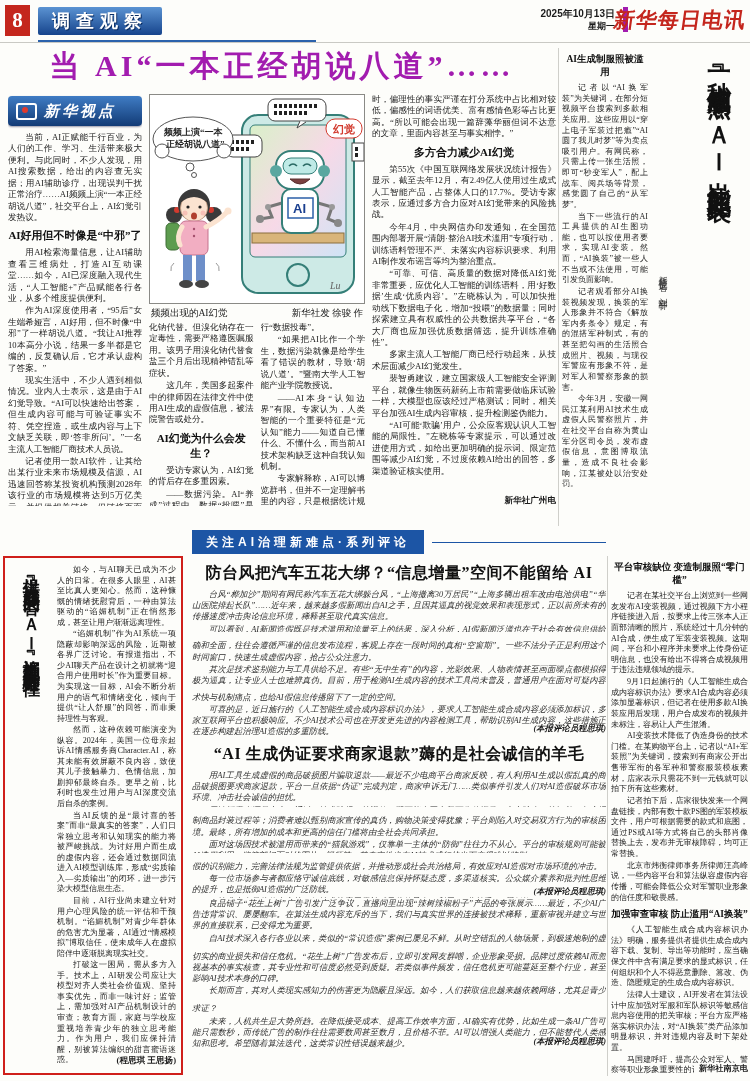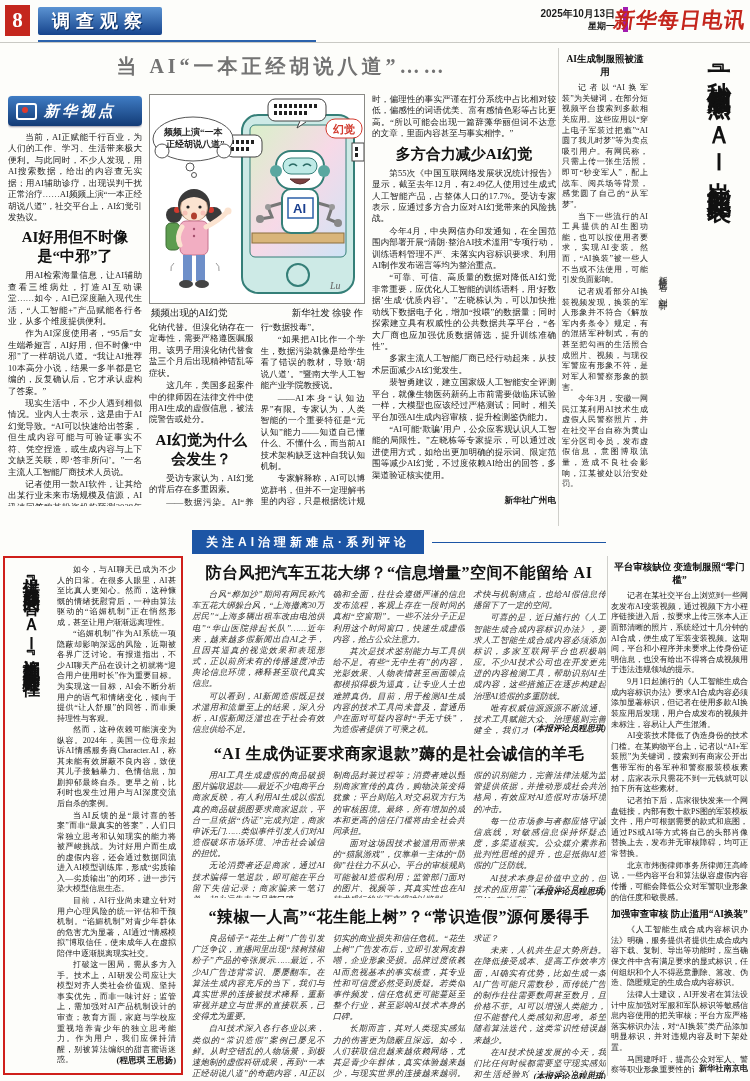--- a/index.html
+++ b/index.html
@@ -15,34 +15,34 @@
   .sectionbar{position:absolute;left:38px;top:40px;width:278px;height:3px;background:#2b62ac;}
   .hairline{position:absolute;left:0;top:42px;width:750px;height:1px;background:#c9c9c4;}
   .dateblock{position:absolute;right:122px;top:7px;text-align:right;font-family:"Liberation Sans",sans-serif;
              border-right:5px solid #a21caf;padding-right:8px;}
   .dateblock .d1{font:bold 10px/13px "Liberation Sans",sans-serif;}
   .dateblock .d2{font:bold 9px/12px "Liberation Sans",sans-serif;}
   .masthead{position:absolute;right:4px;top:5px;color:#c4261d;font:900 21px/30px "Liberation Serif",serif;
             transform:skewX(-8deg);letter-spacing:1px;}
   
   .main{position:absolute;left:8px;top:46px;width:548px;height:482px;}
-  .m-head{text-align:center;font-weight:900;font-size:20px;line-height:40px;letter-spacing:4px;color:#737373;}
+  .m-head{text-align:center;font-weight:900;font-size:30px;line-height:40px;letter-spacing:4px;color:#a21caf;}
   .m-byline{text-align:center;font-size:10px;line-height:14px;margin-top:4px;color:#222;}
   .m-cols{display:flex;gap:7px;margin-top:8px;height:412px;}
   .colA{width:134px;overflow:hidden;}
   .mid{width:216px;display:flex;flex-direction:column;}
   .colD{flex:1;overflow:hidden;position:relative;}
   .vplogo{height:30px;border-radius:4px;background:linear-gradient(#3f7cc4,#123b76);display:flex;
           align-items:center;padding:0 8px;margin:2px 0 6px 0;box-shadow:0 1px 2px #99a;}
   .vpcam{width:17px;height:13px;border:2px solid #fff;border-radius:3px;position:relative;margin-right:7px;}
   .vpcam::after{content:"";position:absolute;left:4px;top:2px;width:6px;height:6px;border-radius:50%;background:#e03a2d;}
   .vptext{color:#fff;font:900 15px/18px "Liberation Sans",sans-serif;font-style:italic;letter-spacing:3px;}
   .para{font-size:8.6px;line-height:1.33;text-indent:2em;text-align:justify;margin:0 0 1px 0;color:#222;}
   .para.cont{text-indent:0;}
-  .subhead{font-size:15px;font-weight:bold;text-align:center;margin:5px 0 4px 0;color:#111;}
+  .subhead{font-size:11px;font-weight:bold;text-align:center;margin:5px 0 4px 0;color:#111;}
   .cartoonframe{height:208px;border:1px solid #8a8a86;background:#fff;}
   .caprow{display:flex;justify-content:space-between;font-size:9.5px;line-height:16px;padding:1px 2px;}
   .midcols{flex:1;display:flex;gap:7px;overflow:hidden;}
   .colB,.colC{flex:1;overflow:hidden;}
   .sig{position:absolute;right:0;bottom:0;background:#fdfdfa;font-weight:bold;padding-left:5px;
        font-size:8.6px;line-height:1.3;margin:0;}
   .vr1{position:absolute;left:558px;top:48px;width:1px;height:478px;background:#cfcfca;}
   .vr2{position:absolute;left:607px;top:556px;width:1px;height:520px;background:#cfcfca;}
   
   .leftbox{position:absolute;left:3px;top:556px;width:180px;height:519px;border:2px solid #cf1f1a;
@@ -51,21 +51,21 @@
             letter-spacing:2px;line-height:42px;width:42px;height:100%;color:#111;overflow:hidden;}
   .lb-text{flex:1;margin-left:5px;overflow:hidden;position:relative;}
   .lb-text .para{font-size:8px;line-height:1.32;}
   
   .comm{position:absolute;left:192px;top:530px;width:414px;height:549px;overflow:hidden;}
   .bannerrow{display:flex;align-items:center;height:24px;}
   .banner{background:#1c55a5;color:#fff;font:bold 12px/20px "Liberation Sans",sans-serif;
           letter-spacing:4px;padding:2px 14px;}
   .bannerrule{flex:1;height:1px;background:#1c55a5;margin-left:8px;}
   .c-head{font-size:16px;font-weight:900;text-align:center;letter-spacing:0.5px;margin:9px 0 5px 0;color:#111;}
-  .c-cols{display:flex;gap:8px;overflow:hidden;}
+  .c-cols{display:flex;gap:8px;overflow:hidden;flex-direction:column;}
   .c-col{flex:1;overflow:hidden;position:relative;}
   .c-col .para{font-size:8.4px;font-style:italic;color:#2e2e2e;}
   .c-col .sig{font-style:italic;font-size:8.4px;}
   .hA{height:146px;} .hB{height:128px;} .hC{height:150px;}
   
   .rtop{position:absolute;left:562px;top:48px;width:86px;height:500px;overflow:hidden;}
   .rtop .para{font-size:8px;}
   .rtop .subhead{font-size:9.5px;}
   .rbyline{position:absolute;left:656px;top:268px;writing-mode:vertical-rl;text-orientation:upright;
            font-size:9px;letter-spacing:2px;color:#333;height:150px;}
@@ -321,21 +321,20 @@
           </div>
         <div class="c-col">
             <p class="para cont">假的识别能力，完善法律法规为监管提供依据，并推动形成社会共治格局，有效应对AI造假对市场环境的冲击。</p>
             <p class="para">每一位市场参与者都应恪守诚信底线，对敏感信息保持怀疑态度，多渠道核实。公众媒介素养和批判性思维的提升，也是抵御AI造假的广泛防线。</p>
             <p class="para">AI技术本身是价值中立的，但技术的应用需被赋予价值导向。利用AI“薅羊毛”，看似给自己薅来了利益，实则薅的是社会诚信体系的根基。唯有通过技术、规则、监管与公众意识的合力，才能真正构建起与AI时代相适应的治理体系，守护好营商环境乃至整个社会赖以生存的信任底座。</p>
             <p class="sig">(本报评论员程思琪)</p>
           </div>
       </div>
     </div>
     <div>
-      <div class="c-head">“辣椒一人高”“花生能上树”？“常识造假”源何屡得手</div>
       <div class="c-cols hC">
         <div class="c-col">
             <p class="para">良品铺子“花生上树”广告引发广泛争议，直播间里出现“辣树辣椒粉子”产品的夸张展示……最近，不少AI广告违背常识、屡屡翻车。在算法生成内容充斥的当下，我们与真实世界的连接被技术稀释，重新审视并建立与世界的直接联系，已变得尤为重要。</p>
             <p class="para">自AI技术深入各行各业以来，类似的“常识造假”案例已屡见不鲜。从时空错乱的人物场景，到极速炮制的虚假科研成果，再到“一本正经胡说八道”的奇葩内容，AI正以强大的生成能力冲击着我们的常识体系，造成多方面不良影响。</p>
           </div>
         <div class="c-col">
             <p class="para cont">切实的商业损失和信任危机。“花生上树”广告发布后，立即引发网友群嘲，企业形象受损。品牌过度依赖AI而忽视基本的事实核查，其专业性和可信度必然受到质疑。若类似事件频发，信任危机更可能蔓延至整个行业，甚至影响AI技术本身的口碑。</p>
             <p class="para">长期而言，其对人类现实感知力的伤害更为隐蔽且深远。如今，人们获取信息越来越依赖网络，尤其是青少年群体，真实体验越来越少，与现实世界的连接越来越弱。这不仅会导致现实感知能力退化，甚至让人逐渐失去辨别真伪的能力。既然AI能提供看似合理的答案，为什么还要在现实中反复</p>
           </div>
         <div class="c-col">

